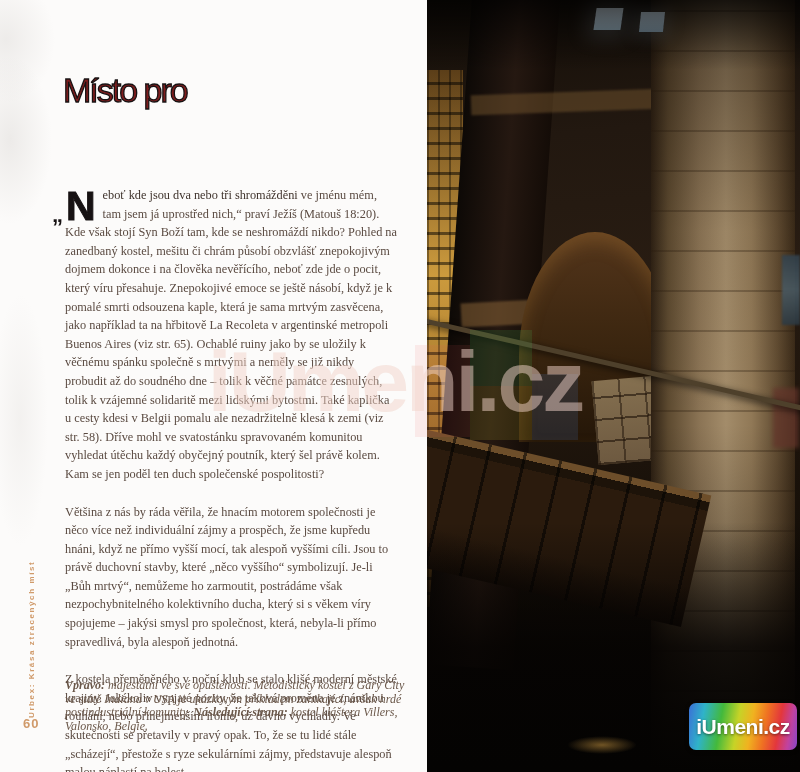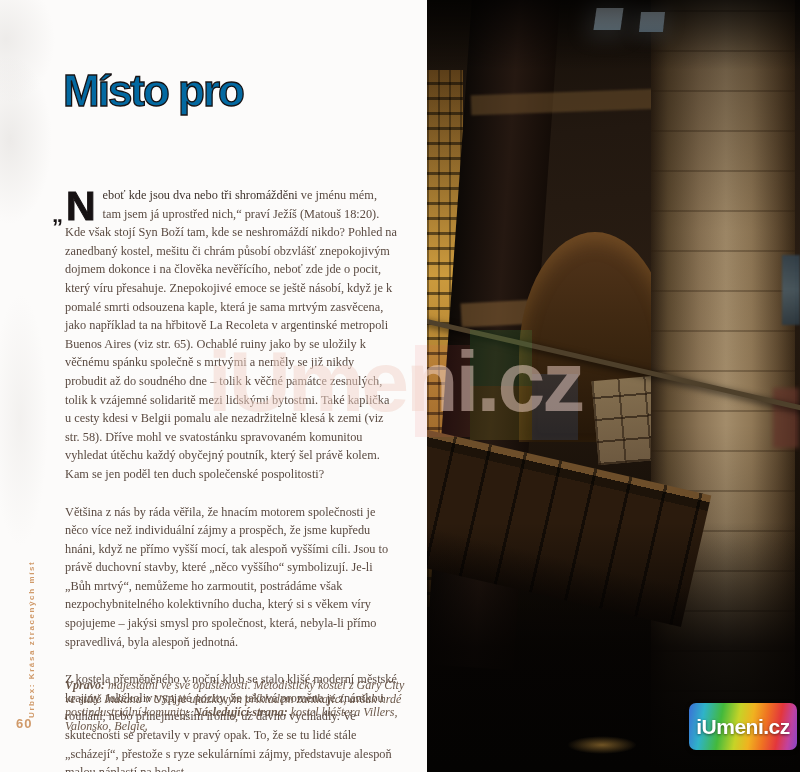--- a/index.html
+++ b/index.html
@@ -9,27 +9,27 @@
   .paper-texture{position:absolute;left:0;top:0;width:70px;height:772px;pointer-events:none;
     background:
       radial-gradient(60px 120px at 10px 140px, rgba(190,185,180,.25), transparent 70%),
       radial-gradient(40px 180px at 20px 420px, rgba(200,195,190,.18), transparent 70%),
       radial-gradient(70px 90px at 6px 40px, rgba(185,180,175,.22), transparent 70%);}
   
   .vlabel{position:absolute;left:27px;top:546px;height:172px;
     writing-mode:vertical-rl;transform:rotate(180deg);
     font-family:"Liberation Sans", sans-serif;font-size:8px;font-weight:bold;
     letter-spacing:1.6px;color:#d09a6a;white-space:nowrap;}
-  .pagenum{position:absolute;left:16px;top:716px;
+  .pagenum{position:absolute;left:23px;top:716px;
     font-family:"Liberation Sans", sans-serif;font-size:13px;font-weight:bold;color:#d09a6a;
     letter-spacing:1px;}
   
   .title{position:absolute;left:63px;top:66px;
-    font-family:"Liberation Sans", sans-serif;font-weight:700;
-    font-size:44px;line-height:49px;letter-spacing:-2px;color:#0369a1;
+    font-family:"Liberation Sans", sans-serif;font-weight:400;
+    font-size:34px;line-height:49px;letter-spacing:-2px;color:#7f1d1d;
     -webkit-text-stroke:1.3px #171213;}
   
   .bodycol{position:absolute;left:65px;top:186px;width:333px;
     font-size:12.3px;line-height:18.6px;color:#5a4a41;text-align:left;}
   .bodycol p{margin:0 0 19px 0;}
   .p-first{position:relative;}
   .openquote{position:absolute;left:-13px;top:20px;
     font-family:"Liberation Sans", sans-serif;font-weight:bold;font-size:22px;color:#171213;}
   .dropcap{float:left;font-family:"Liberation Sans", sans-serif;font-weight:800;
     font-size:41px;line-height:34px;padding:3px 7px 0 1px;color:#171213;

